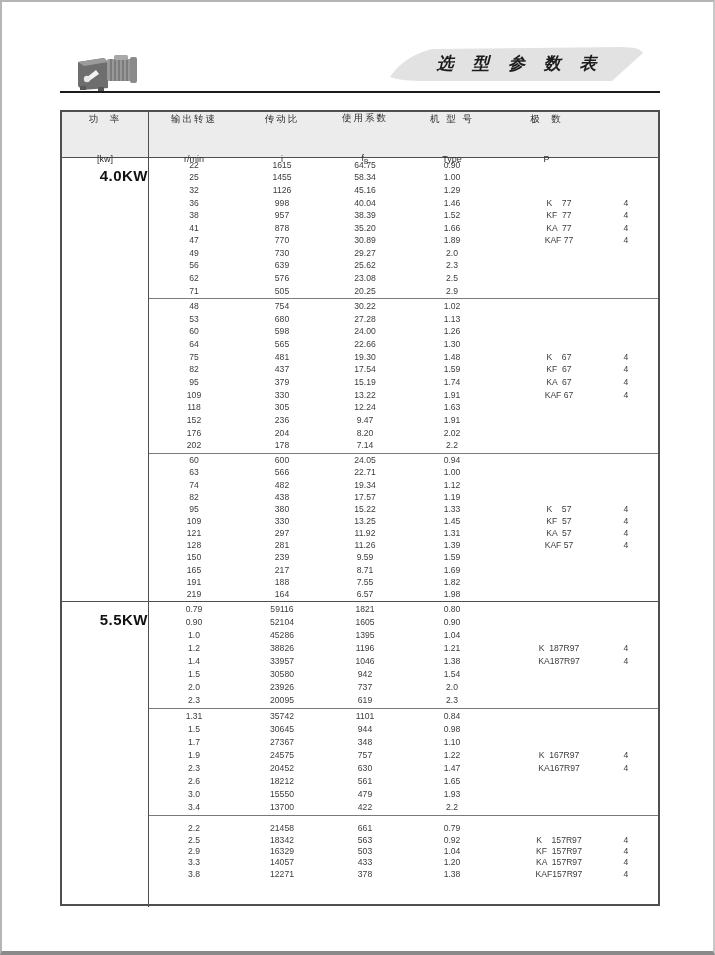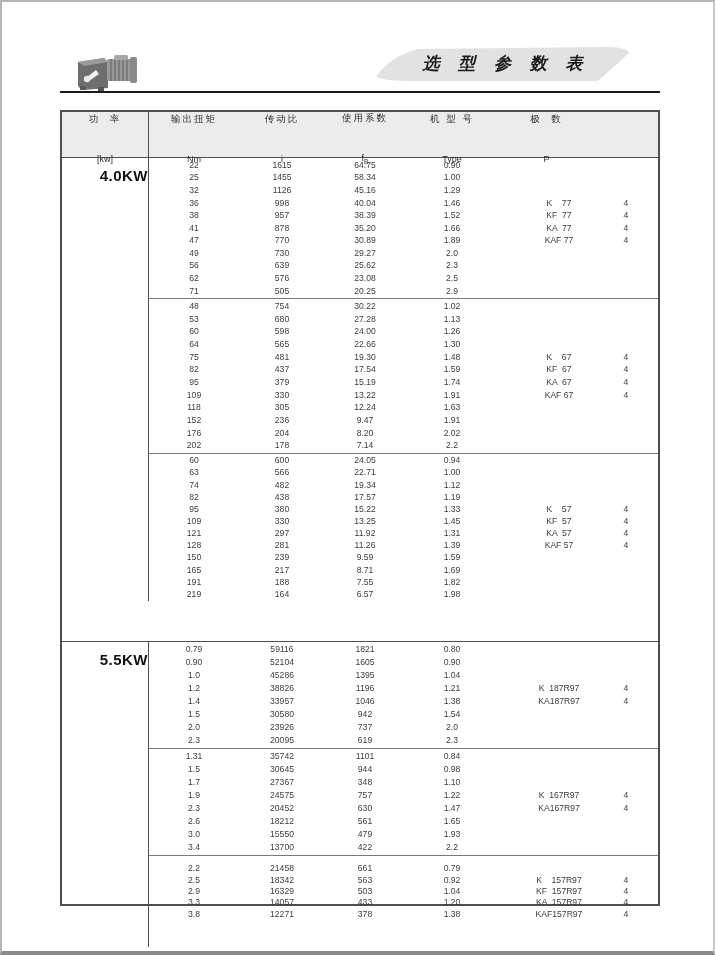--- a/index.html
+++ b/index.html
@@ -8,21 +8,21 @@
 
   .page {
     position:relative; width:715px; height:955px; background:#fff;
     border-top:2px solid #b5b5b5; border-left:2px solid #b5b5b5;
     border-right:2px solid #c8c8c8; border-bottom:4px solid #8a8a8a;
     overflow:hidden;
   }
 
   
   .gearmotor { position:absolute; left:68px; top:44px; width:72px; height:48px; }
-  .title-swoosh { position:absolute; left:372px; top:42px; width:264px; height:42px; }
+  .title-swoosh { position:absolute; left:386px; top:42px; width:264px; height:42px; }
   .title-swoosh svg { position:absolute; left:0; top:0; }
   .title-text {
     position:absolute; left:0; top:8px; width:100%; text-align:center;
     font-size:17px; font-style:italic; font-weight:bold; color:#1c1c1c;
     letter-spacing:7px; white-space:pre;
   }
   .top-rule { position:absolute; left:58px; top:89px; width:600px; height:2px; background:#1a1a1a; }
 
   
   .param-table {
@@ -34,21 +34,21 @@
     height:46px; background:#ececec; border-bottom:1px solid #4f4f4f;
   }
   .th { display:flex; flex-direction:column; justify-content:center; align-items:center; gap:12px; }
   .th .l1 { font-size:9.5px; color:#2e2e2e; letter-spacing:2px; white-space:pre; }
   .th .l2 { font-size:9px; color:#2e2e2e;margin-top:16px; }
   .th sub { font-size:6.5px; }
   .th-power { border-right:1px solid #4f4f4f; }
 
   .tbody { height:749px; }
   .section { display:grid; grid-template-columns:87px 1fr; }
-  .section + .section { border-top:1px solid #4f4f4f;margin-top:40px; }
+  .section + .section { border-top:1px solid #4f4f4f; }
   .power-cell {
     border-right:1px solid #4f4f4f; text-align:right; padding-top:9px;
     font-size:15px; font-weight:bold; color:#111; letter-spacing:0.5px;
   }
   .blocks { display:flex; flex-direction:column; }
   .block { display:flex; flex-direction:column; justify-content:space-evenly; }
   .block + .block { border-top:1px solid #7a7a7a; }
   .sec-0 .block:nth-child(1){ height:140px; }
   .sec-0 .block:nth-child(2){ height:155px; }
   .sec-0 .block:nth-child(3){ height:148px; }
@@ -100,22 +100,22 @@
 
   <div class="top-rule"></div>
 
   <div class="param-table">
     <div class="thead">
       <div class="th th-power">
         <span class="l1">功  率</span>
         <span class="l2">[kw]</span>
       </div>
       <div class="th">
-        <span class="l1">输出扭矩</span>
-        <span class="l2">Nm</span>
+        <span class="l1">输出转速</span>
+        <span class="l2">r/min</span>
       </div>
       <div class="th">
         <span class="l1">传动比</span>
         <span class="l2">i</span>
       </div>
       <div class="th">
         <span class="l1">使用系数</span>
         <span class="l2"><span>f</span><sub>B</sub></span>
       </div>
       <div class="th">

